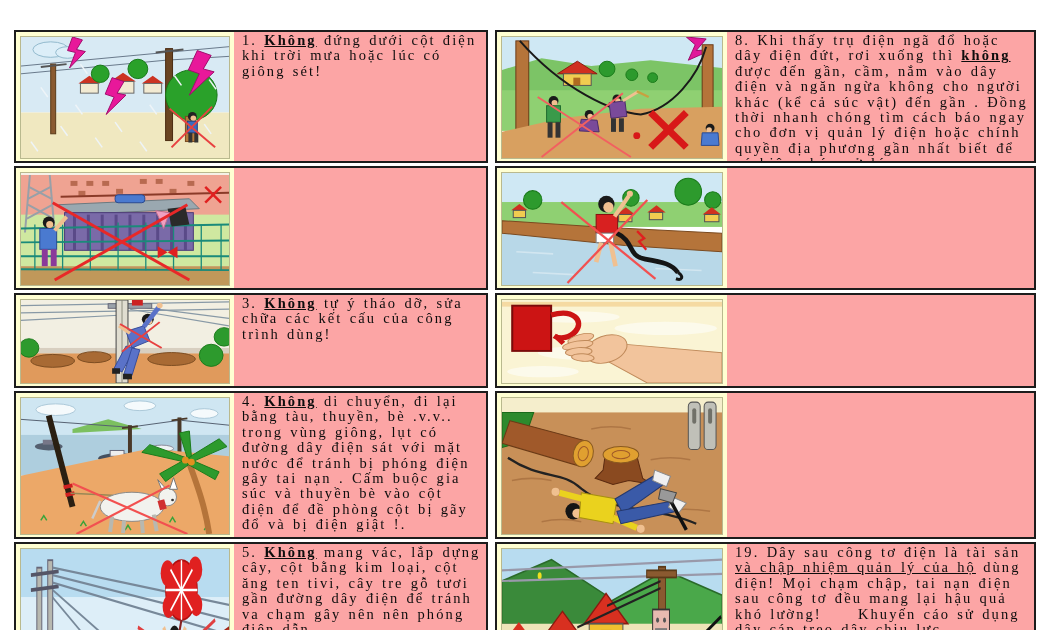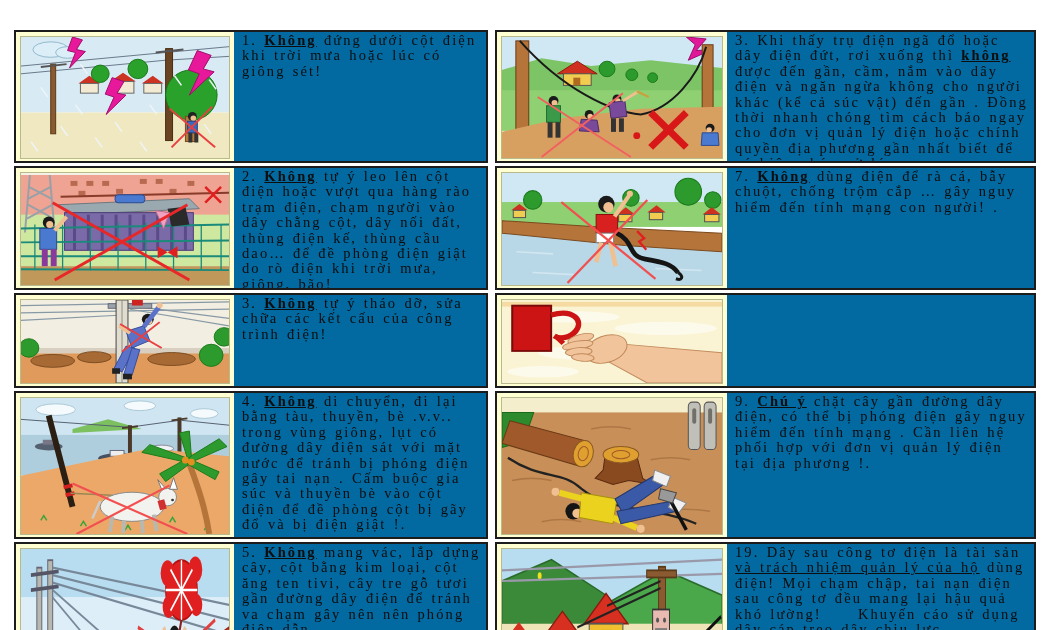--- a/index.html
+++ b/index.html
@@ -5,21 +5,21 @@
   html,body{margin:0;padding:0;background:#ffffff;}
   body{width:1050px;height:630px;overflow:hidden;position:relative;}
   .poster{
     position:absolute;left:14px;top:30px;
     display:grid;
     grid-template-columns:474px 541px;
     grid-template-rows:133px 124px 95px 148px 165px;
     column-gap:7px;row-gap:3px;
   }
   .cell{
-    border:2px solid #1c1c1c;background:#0369a1;
+    border:2px solid #1c1c1c;background:#fca5a5;
     display:flex;align-items:stretch;overflow:hidden;box-sizing:border-box;
   }
   .pic{background:#ffffd2;padding:4px;box-sizing:border-box;flex:0 0 auto;display:flex;}
   .cl .pic{width:218px;}
   .cr .pic{width:230px;}
   .pic svg{width:100%;height:100%;border:1px solid #b9b98e;background:#fff;display:block;}
   .txt{
     flex:1;padding:1px 5px 2px 8px;
     font-family:"Liberation Serif","DejaVu Serif",serif;
     font-size:14.5px;line-height:15.4px;color:#0d0d0d;
@@ -128,21 +128,21 @@
             <line x1="36" y1="62" x2="130" y2="124"></line>
             <line x1="122" y1="58" x2="40" y2="124"></line>
           </g>
         <g stroke="#d81818" stroke-width="7">
             <line x1="150" y1="78" x2="186" y2="114"></line>
             <line x1="186" y1="78" x2="150" y2="114"></line>
           </g>
         <circle cx="136" cy="102" r="3.5" fill="#d81818"></circle>
       </svg>
     </div>
-    <div class="txt"><span>3. Khi thấy trụ điện ngã đổ hoặc dây điện đứt, rơi xuống thì </span><span class="kw">không</span><span> được đến gần, cầm, nắm vào dây điện và ngăn ngừa không cho người khác (kể cả súc vật) đến gần . Đồng thời nhanh chóng tìm cách báo ngay cho đơn vị quản lý điện hoặc chính quyền địa phương gần nhất biết để có biện pháp xử lý.</span></div>
+    <div class="txt"><span>8. Khi thấy trụ điện ngã đổ hoặc dây điện đứt, rơi xuống thì </span><span class="kw">không</span><span> được đến gần, cầm, nắm vào dây điện và ngăn ngừa không cho người khác (kể cả súc vật) đến gần . Đồng thời nhanh chóng tìm cách báo ngay cho đơn vị quản lý điện hoặc chính quyền địa phương gần nhất biết để có biện pháp xử lý.</span></div>
   </div>
 
   <div class="cell cl">
     <div class="pic">
       <svg viewBox="0 0 210 113" preserveAspectRatio="none">
         <rect x="0" y="0" width="210" height="113" fill="#f5f2e8"></rect>
         <rect x="0" y="2" width="210" height="42" fill="#efa392"></rect>
         <g fill="#b86a50">
           <rect x="50" y="8" width="7" height="5"></rect>
             <rect x="66" y="8" width="7" height="5"></rect>
@@ -208,21 +208,20 @@
         <g stroke="#e82828" stroke-width="3">
             <line x1="32" y1="30" x2="170" y2="108"></line>
             <line x1="168" y1="32" x2="34" y2="108"></line>
           </g>
         <g stroke="#e02020" stroke-width="2.5">
             <line x1="186" y1="14" x2="202" y2="30"></line>
             <line x1="202" y1="14" x2="186" y2="30"></line>
           </g>
       </svg>
     </div>
-    <div class="txt"><span>2. </span><span class="kw">Không</span><span> tự ý leo lên cột điện hoặc vượt qua hàng rào trạm điện, chạm người vào dây chằng cột, dây nối đất, thùng điện kế, thùng cầu dao… để đề phòng điện giật do rò điện khi trời mưa, giông, bão!</span></div>
   </div>
 
   <div class="cell cr">
     <div class="pic">
       <svg viewBox="0 0 215 108" preserveAspectRatio="none">
         <rect x="0" y="0" width="215" height="46" fill="#cfe8f4"></rect>
         <rect x="0" y="28" width="215" height="24" fill="#8fd072"></rect>
         <circle cx="30" cy="26" r="9" fill="#2d9a2d" stroke="#1a7a1a"></circle>
         <circle cx="126" cy="24" r="8" fill="#2d9a2d" stroke="#1a7a1a"></circle>
         <circle cx="182" cy="18" r="13" fill="#2d9a2d" stroke="#1a7a1a"></circle>
@@ -252,21 +251,20 @@
         <line x1="106" y1="67" x2="111" y2="90" stroke="#f0c090" stroke-width="4.5"></line>
         <path d="M112,58 C130,66 122,80 140,83 C158,86 166,88 172,96" fill="none" stroke="#151515" stroke-width="4.5"></path>
         <path d="M172,96 C178,100 176,104 170,102" fill="none" stroke="#151515" stroke-width="3"></path>
         <polyline points="132,56 139,63 134,66 141,74" fill="none" stroke="#e02020" stroke-width="2.2"></polyline>
         <g stroke="#f25050" stroke-width="2.2">
             <line x1="58" y1="28" x2="150" y2="102"></line>
             <line x1="142" y1="26" x2="64" y2="106"></line>
           </g>
       </svg>
     </div>
-    <div class="txt"><span>7. </span><span class="kw">Không</span><span> dùng điện để rà cá, bẫy chuột, chống trộm cắp … gây nguy hiểm đến tính mạng con người! .</span></div>
   </div>
 
   <div class="cell cl">
     <div class="pic">
       <svg viewBox="0 0 210 90" preserveAspectRatio="none">
         <rect x="0" y="0" width="210" height="90" fill="#f2efe2"></rect>
         <g stroke="#8899a6" stroke-width="1.3">
           <line x1="0" y1="6" x2="210" y2="2"></line>
             <line x1="0" y1="14" x2="210" y2="10"></line>
           <line x1="110" y1="6" x2="210" y2="20"></line>
@@ -294,21 +292,21 @@
         <polygon points="106,50 115,52 102,78 94,74" fill="#5a72c8" stroke="#344a98"></polygon>
         <polygon points="112,52 120,54 112,82 104,80" fill="#5a72c8" stroke="#344a98"></polygon>
         <rect x="92" y="74" width="8" height="6" fill="#222"></rect>
           <rect x="103" y="80" width="9" height="6" fill="#222"></rect>
         <g stroke="#e84040" stroke-width="2">
             <line x1="100" y1="26" x2="142" y2="52"></line>
             <line x1="140" y1="24" x2="102" y2="56"></line>
           </g>
       </svg>
     </div>
-    <div class="txt"><span>3. </span><span class="kw">Không</span><span> tự ý tháo dỡ, sửa chữa các kết cấu của công trình điện!</span></div>
+    <div class="txt"><span>3. </span><span class="kw">Không</span><span> tự ý tháo dỡ, sửa chữa các kết cấu của công trình dùng!</span></div>
   </div>
 
   <div class="cell cr">
     <div class="pic">
       <svg viewBox="0 0 215 88" preserveAspectRatio="none">
         <rect x="0" y="0" width="215" height="88" fill="#faf4d4"></rect>
         <rect x="0" y="2" width="215" height="5" fill="#f0c070" opacity="0.5"></rect>
         <g fill="#ffffff" opacity="0.55">
           <ellipse cx="70" cy="18" rx="45" ry="6"></ellipse>
             <ellipse cx="160" cy="30" rx="50" ry="7"></ellipse>
@@ -429,21 +427,20 @@
         <polygon points="116,110 172,100 176,110 120,122" fill="#3a5aa8" stroke="#24386e"></polygon>
         <polygon points="172,96 186,102 178,112 168,106" fill="#f0f0f0" stroke="#888"></polygon>
         <line x1="168" y1="96" x2="186" y2="128" stroke="#111" stroke-width="3.5"></line>
         <polygon points="160,88 176,92 172,102 158,98" fill="#999" stroke="#444"></polygon>
         <rect x="188" y="4" width="12" height="46" rx="4" fill="#c0c0b8" stroke="#555"></rect>
         <rect x="204" y="4" width="12" height="46" rx="4" fill="#c0c0b8" stroke="#555"></rect>
         <rect x="192" y="10" width="4" height="15" rx="2" fill="#707068"></rect>
         <rect x="208" y="10" width="4" height="15" rx="2" fill="#707068"></rect>
       </svg>
     </div>
-    <div class="txt"><span>9. </span><span class="kw">Chú ý</span><span> chặt cây gần đường dây điện, có thể bị phóng điện gây nguy hiểm đến tính mạng . Cần liên hệ phối hợp với đơn vị quản lý điện tại địa phương !.</span></div>
   </div>
 
   <div class="cell cl">
     <div class="pic">
       <svg viewBox="0 0 210 82" preserveAspectRatio="none">
         <rect x="0" y="0" width="210" height="26" fill="#b8dcf0"></rect>
         <rect x="0" y="26" width="210" height="20" fill="#ddeef8"></rect>
         <rect x="0" y="46" width="210" height="16" fill="#f2f0dc"></rect>
         <rect x="0" y="62" width="210" height="20" fill="#f8f2c8"></rect>
         <rect x="16" y="10" width="5" height="72" fill="#b8b8b0" stroke="#667"></rect>
@@ -522,16 +519,16 @@
           <path d="M160,52 C150,70 170,80 178,70 C184,62 176,56 168,62"></path>
         </g>
         <line x1="221" y1="38" x2="177" y2="63" stroke="#111" stroke-width="2"></line>
         <polygon points="176,65 185,58 184,68" fill="#111"></polygon>
         <circle cx="95" cy="79" r="5" fill="#1a1a1a"></circle>
           <circle cx="96" cy="81" r="3" fill="#f0c090"></circle>
         <rect x="87" y="84" width="17" height="4" fill="#f8f8f8" stroke="#888"></rect>
         <circle cx="120" cy="82" r="4" fill="#f0c090" stroke="#c08a5a"></circle>
       </svg>
     </div>
-    <div class="txt"><span>19. Dây sau công tơ điện là tài sản </span><span class="kw plain">và trách nhiệm quản lý của hộ</span><span> dùng điện! Mọi chạm chập, tai nạn điện sau công tơ đều mang lại hậu quả khó lường!&nbsp;&nbsp;&nbsp;&nbsp; Khuyến cáo sử dụng dây cáp treo dây chịu lực</span></div>
+    <div class="txt"><span>19. Dây sau công tơ điện là tài sản </span><span class="kw plain">và chập nhiệm quản lý của hộ</span><span> dùng điện! Mọi chạm chập, tai nạn điện sau công tơ đều mang lại hậu quả khó lường!&nbsp;&nbsp;&nbsp;&nbsp; Khuyến cáo sử dụng dây cáp treo dây chịu lực</span></div>
   </div>
 
 </div>
 
 </body></html>

